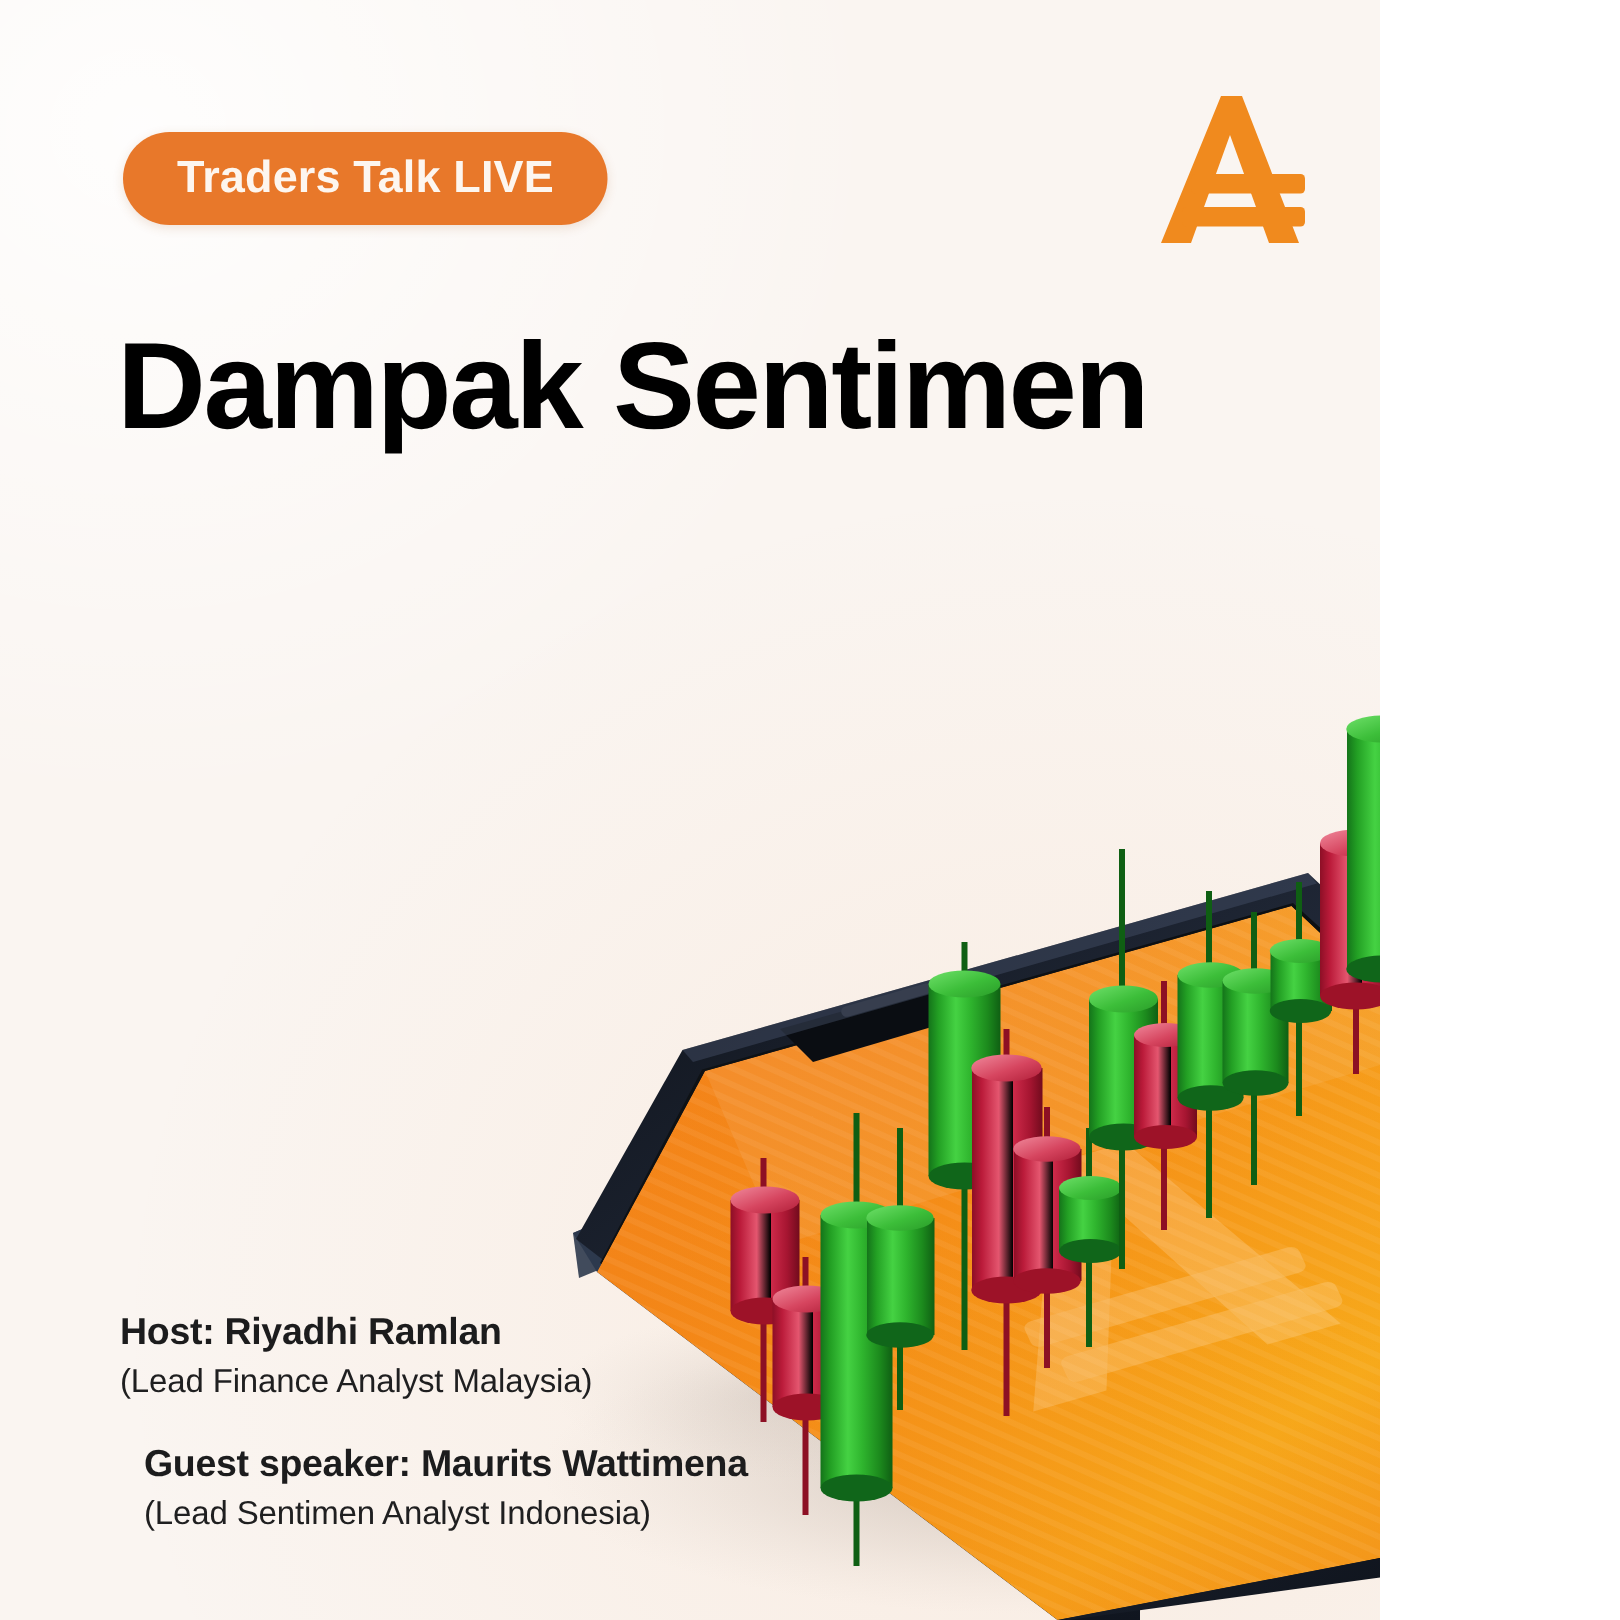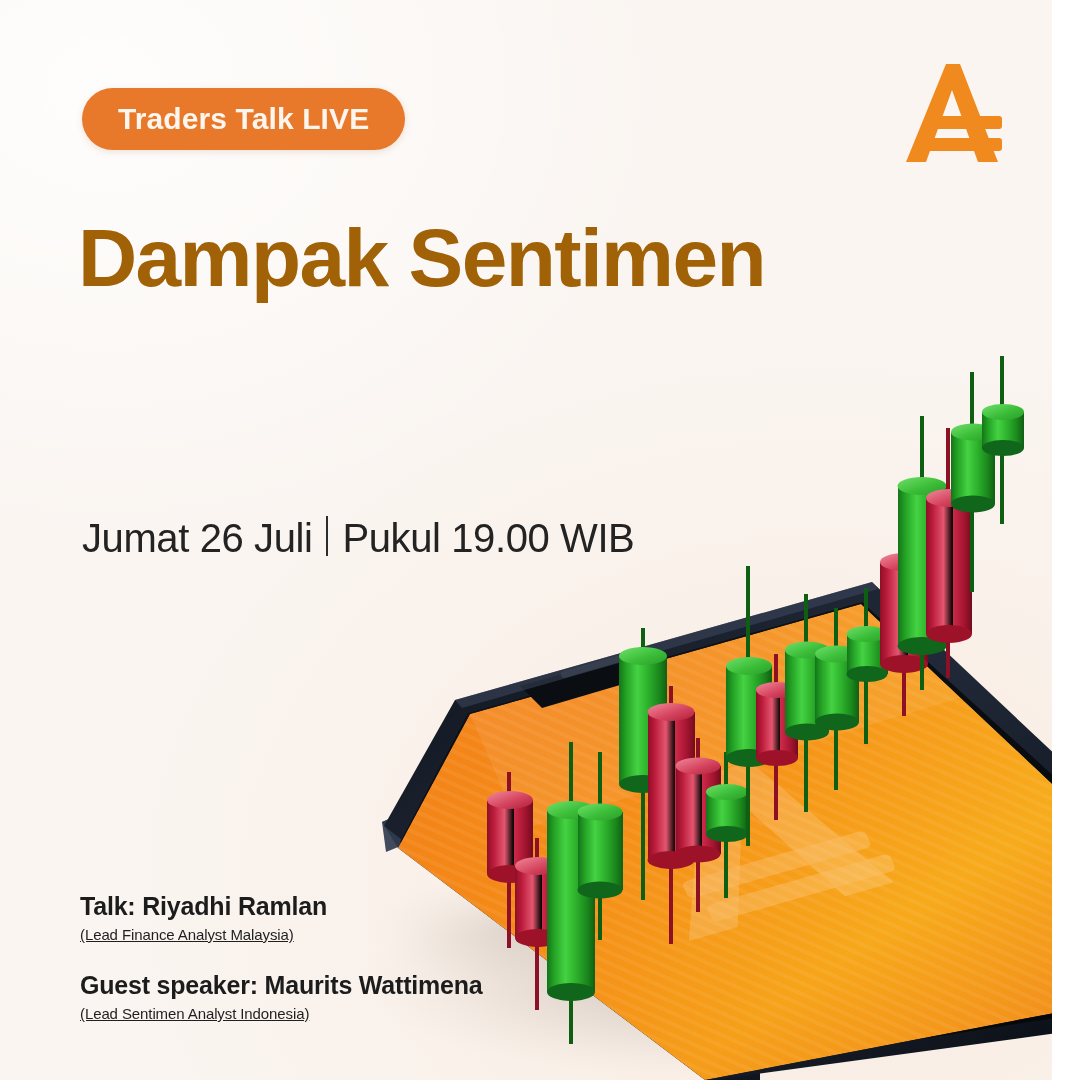--- a/index.html
+++ b/index.html
@@ -2,21 +2,21 @@
 <html><head>
 <meta charset="utf-8">
 <style>
   html, body {
     margin: 0;
     padding: 0;
     background: #ffffff;
   }
   #poster {
     position: relative;
-    width: 1052px;
+    width: 920px;
     height: 1080px;
     overflow: hidden;
     background: #faf5f1;
     font-family: "Liberation Sans", sans-serif;
     -webkit-font-smoothing: antialiased;
   }
 
   
   .bg-wash {
     position: absolute;
@@ -60,21 +60,21 @@
 
   
   .headline {
     position: absolute;
     left: 78px;
     top: 186px;
     width: 720px;
   }
   .headline .line {
     display: block;
-    color: #a16207;
+    color: #000000;
     font-size: 82px;
     line-height: 1.235;
     font-weight: 700;
     letter-spacing: -1.6px;
     white-space: nowrap;
   }
 
   
   .datetime {
     position: absolute;
@@ -99,36 +99,35 @@
   }
 
   
   .credits {
     position: absolute;
     left: 80px;
     bottom: 58px;
     z-index: 40;
   }
   .credit-block { margin-bottom: 28px; }
-  .credit-block:last-child { margin-bottom: 0; }
+  .credit-block:last-child { margin-bottom: 0; margin-left: 16px; }
   .credit-name {
     color: #1c1c1d;
     font-size: 25px;
     font-weight: 700;
     letter-spacing: -0.2px;
     white-space: nowrap;
     margin-bottom: 5px;
   }
   .credit-role {
     color: #1f1f20;
-    font-size: 15px;
+    font-size: 22px;
     font-weight: 400;
     letter-spacing: -0.1px;
     white-space: nowrap;
-    text-decoration: underline;
   }
 
   
   .scene {
     position: absolute;
     inset: 0;
     pointer-events: none;
   }
   .scene svg { display: block; width: 1080px; height: 1080px; }
 </style>
@@ -386,29 +385,24 @@
   </div>
 
   <div class="pill">
     <span>Traders Talk LIVE</span>
   </div>
 
   <h1 class="headline">
     <span class="line">Dampak Sentimen</span>
   </h1>
 
-  <div class="datetime">
-    <span>Jumat 26 Juli</span>
-    <span class="sep"></span>
-    <span>Pukul 19.00 WIB</span>
-  </div>
 
   <div class="credits">
     <div class="credit-block">
-      <div class="credit-name">Talk: Riyadhi Ramlan</div>
+      <div class="credit-name">Host: Riyadhi Ramlan</div>
       <div class="credit-role">(Lead Finance Analyst Malaysia)</div>
     </div>
     <div class="credit-block">
       <div class="credit-name">Guest speaker: Maurits Wattimena</div>
       <div class="credit-role">(Lead Sentimen Analyst Indonesia)</div>
     </div>
   </div>
 
 </div>
 

